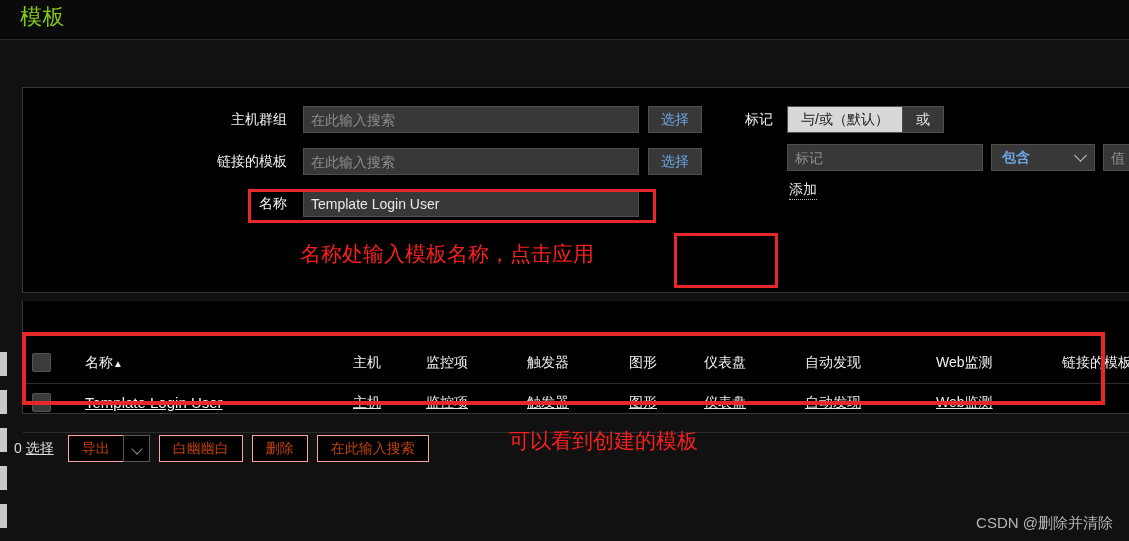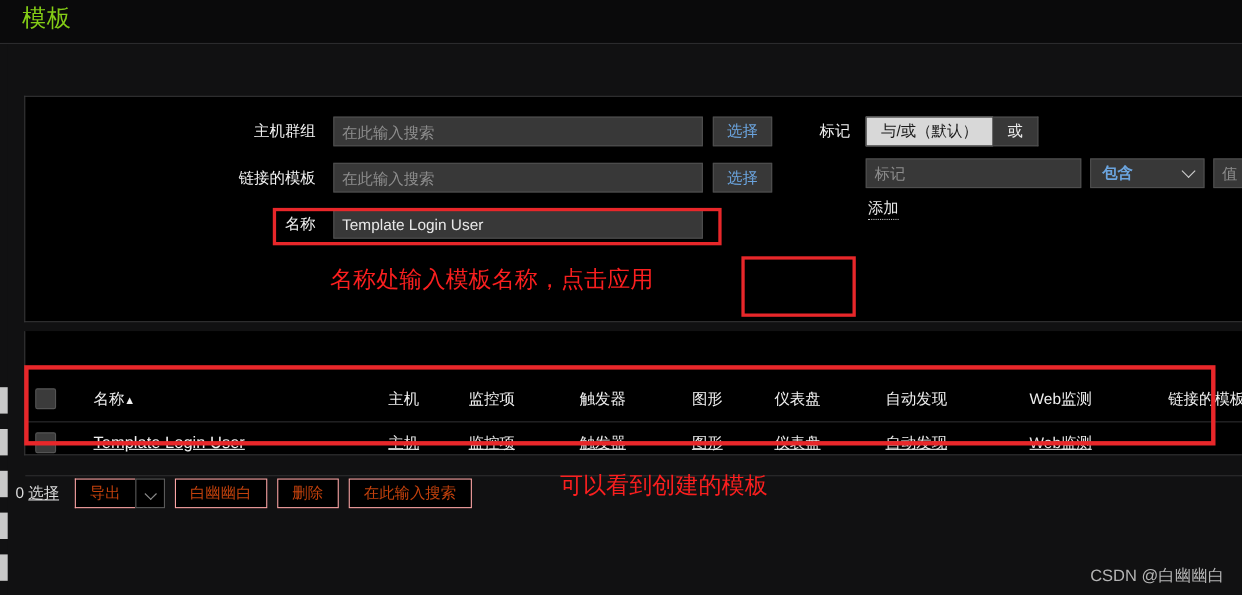--- a/index.html
+++ b/index.html
@@ -254,14 +254,14 @@
           <i></i>
         </div>
     </div>
     <button class="btn-dis">白幽幽白</button>
     <button class="btn-dis">删除</button>
     <button class="btn-dis">在此输入搜索</button>
   </div>
 
   <div class="redtext" style="left:509px; top:427px;text-align:center;">可以看到创建的模板</div>
 
-  <div class="watermark">CSDN @白幽幽白</div>
+  <div class="watermark">CSDN @删除并清除</div>
 </div>
 
 </body></html>

